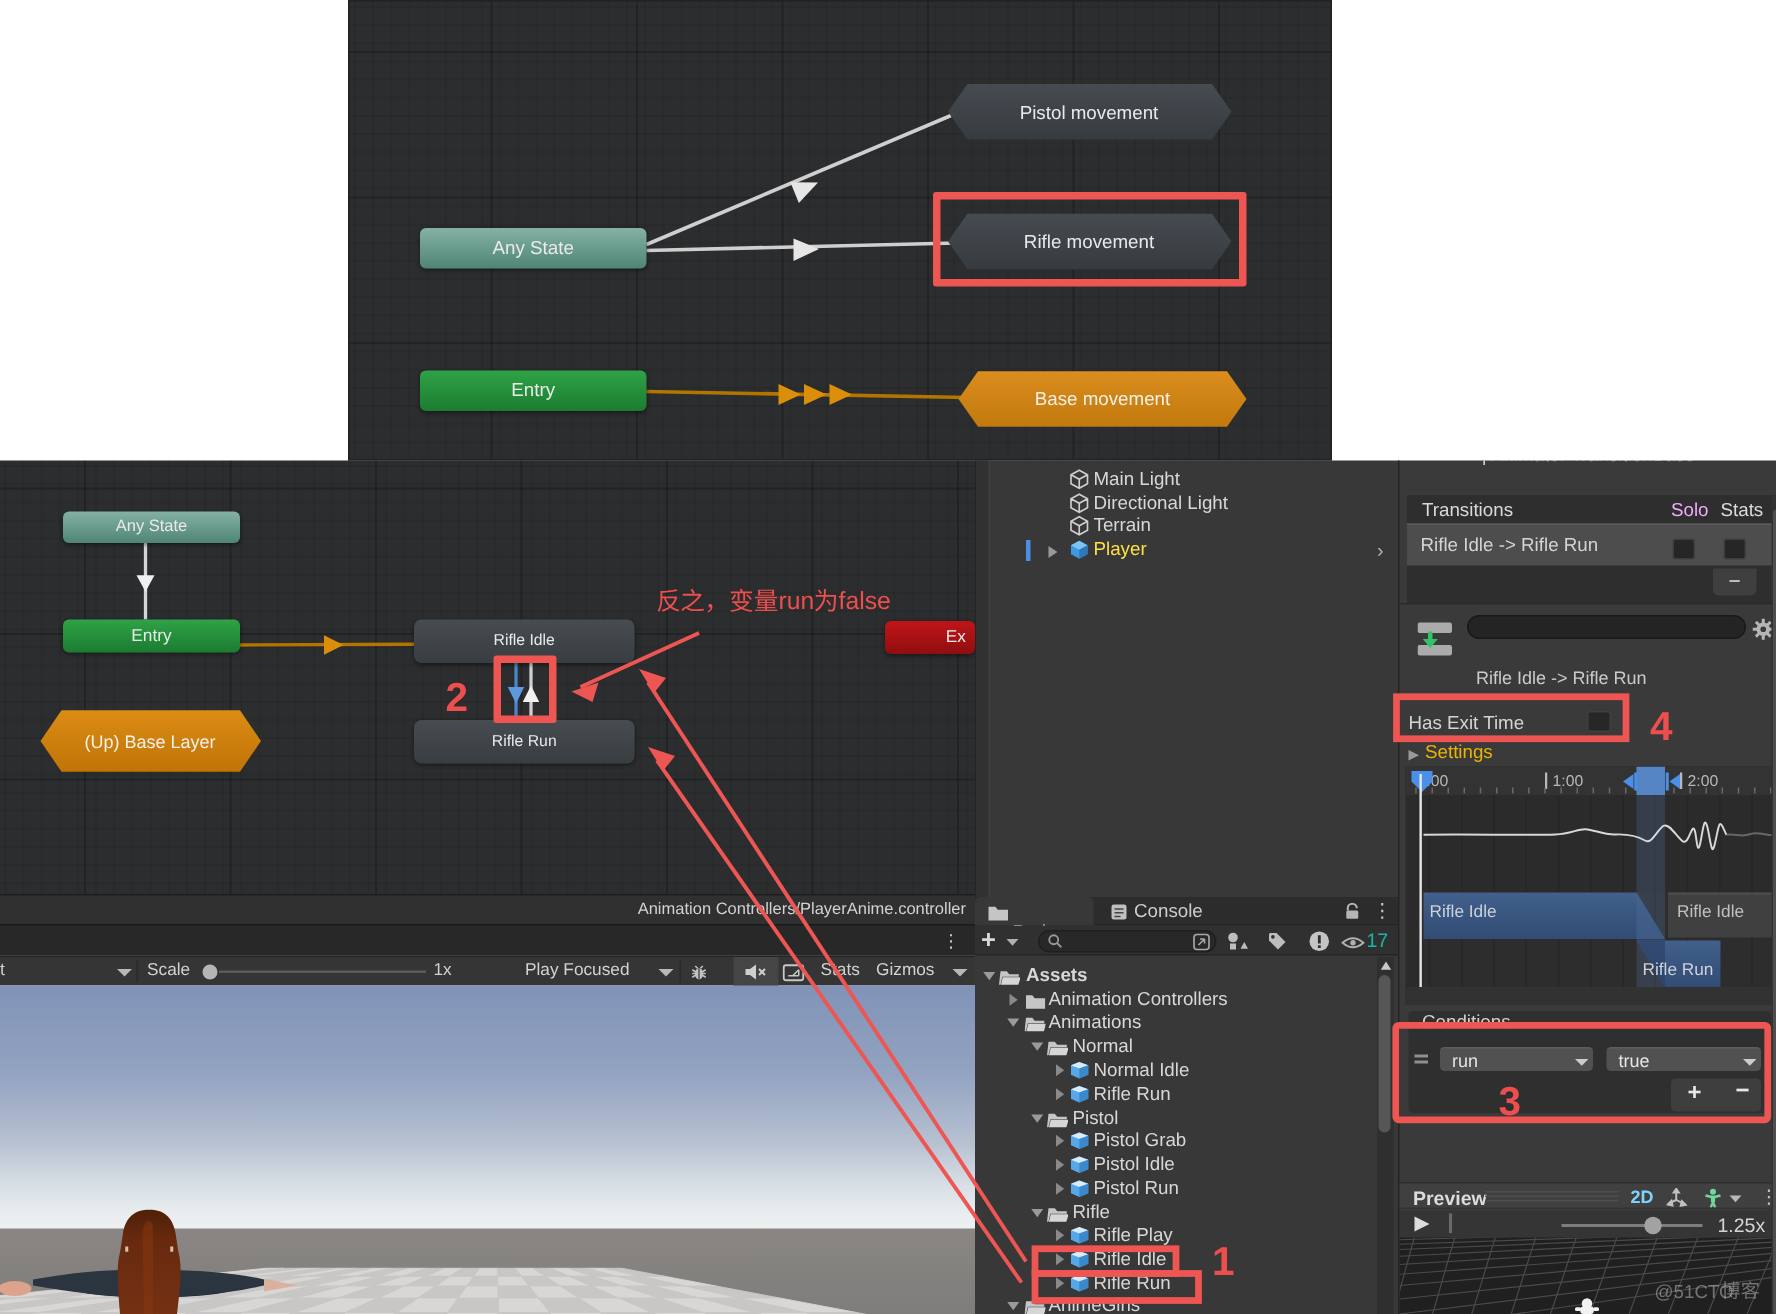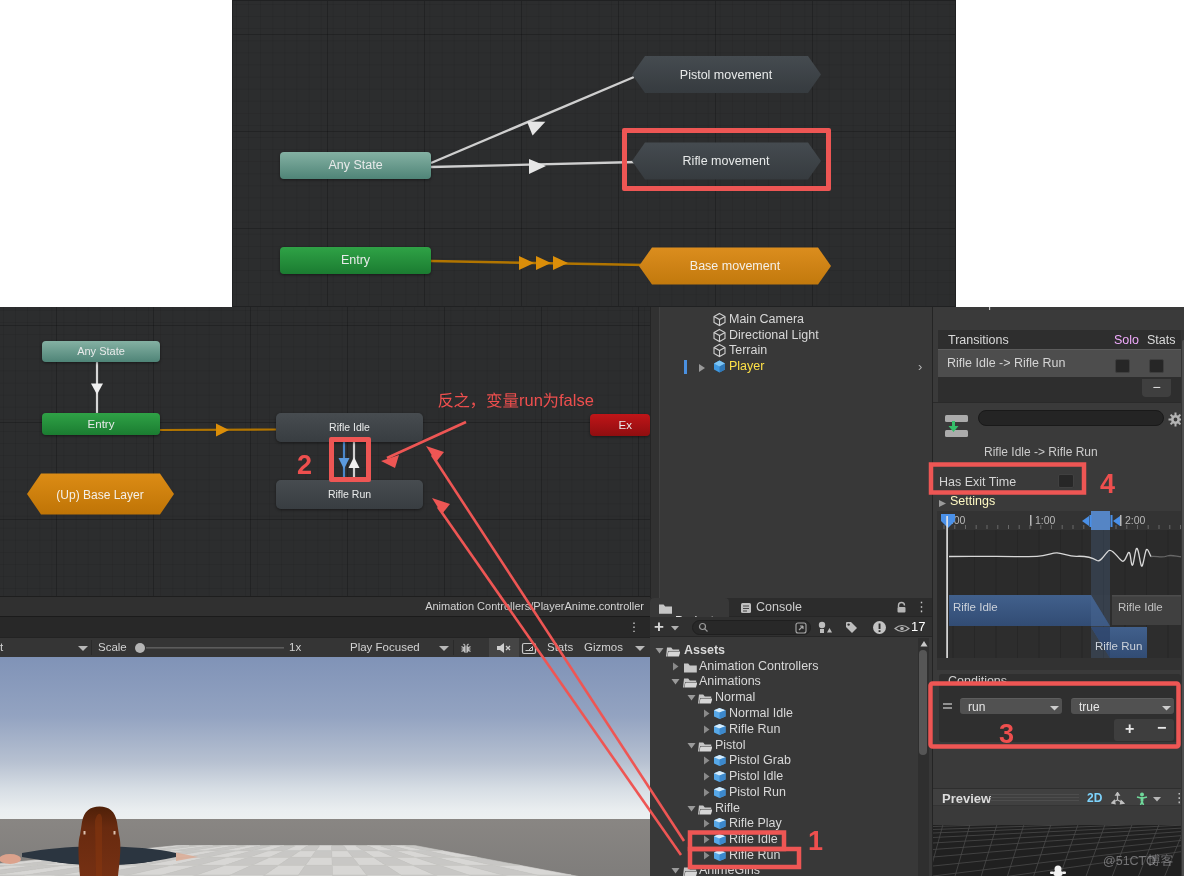--- a/index.html
+++ b/index.html
@@ -13,21 +13,21 @@
  background-position:33px 33px,-3px -3px,3px 3px,3px 3px;}
 .state{position:absolute;border-radius:4px;color:#e8eaea;text-align:center;box-shadow:0 1px 3px rgba(0,0,0,.45)}
 .teal{background:linear-gradient(#84b1a3,#4f8477)}
 .green{background:linear-gradient(#2fa246,#1b7c31)}
 .gray{background:linear-gradient(#474c50,#383d41)}
 .redbox{position:absolute;border:5px solid #ee5654;border-radius:2px}
 .row{position:absolute;white-space:nowrap;color:#d8d8d8;font-size:12.5px;line-height:15.7px}
 </style></head><body>
 <div id="page">
 
-<div class="abs graph" style="left:232px;top:0;width:724px;height:307px;border:1px solid #202122">
+<div class="abs graph" style="left:232px;top:0;width:656px;height:307px;border:1px solid #202122">
  <svg class="abs" style="left:0;top:0" width="656" height="307" viewBox="0 0 656 307">
   <line x1="198" y1="162" x2="401" y2="76" stroke="#cfcfcf" stroke-width="2.4"></line>
   <line x1="198" y1="166" x2="404" y2="161" stroke="#cfcfcf" stroke-width="2.4"></line>
   <polygon points="296,117 313,124 296,132" fill="#e6e6e6" transform="rotate(-22 304 124)"></polygon>
   <polygon points="296,158 313,165 296,173" fill="#e6e6e6"></polygon>
   <line x1="198" y1="260" x2="412" y2="264" stroke="#b27500" stroke-width="2.4"></line>
   <polygon points="286,255 301,262 286,269" fill="#db8e09"></polygon>
   <polygon points="303,255 318,262 303,269" fill="#db8e09"></polygon>
   <polygon points="320,255 335,262 320,269" fill="#db8e09"></polygon>
 
@@ -69,21 +69,21 @@
             <stop offset="0" stop-color="#dc8c15"></stop>
             <stop offset="1" stop-color="#bf7406"></stop>
           </linearGradient>
         </defs>
   <text x="100" y="191.5" fill="#f4f0e8" font-size="12" text-anchor="middle">(Up) Base Layer</text>
  </svg>
  <div class="state teal" style="left:42px;top:34px;width:118px;height:21px;font-size:11px;line-height:21px">Any State</div>
  <div class="state green" style="left:42px;top:106px;width:118px;height:22px;font-size:11.5px;line-height:22px">Entry</div>
  <div class="state gray" style="left:276px;top:106px;width:147px;height:29px;font-size:10.5px;line-height:29px;border-radius:5px">Rifle Idle</div>
  <div class="state gray" style="left:276px;top:173px;width:147px;height:29px;font-size:10.5px;line-height:29px;border-radius:5px">Rifle Run</div>
- <div class="state" style="left:590px;top:107px;width:60px;height:22px;font-size:11.5px;line-height:22px;background:linear-gradient(#c01518,#8f0e10);border-radius:4px;text-align:right;padding-right:18px">Ex</div>
+ <div class="state" style="left:590px;top:107px;width:60px;height:22px;font-size:11.5px;line-height:22px;background:linear-gradient(#c01518,#8f0e10);border-radius:4px;text-align:right;padding-right:6px">Ex</div>
  <div class="redbox" style="left:329px;top:130px;width:42px;height:45px;border-width:5px"></div>
 </div>
 
 <div class="abs" style="left:0;top:596px;width:650px;height:20px;background:#303030;border-top:1px solid #1e1e1e">
  <div class="abs" style="right:6px;top:3px;font-size:11px;color:#d2d2d2">Animation Controllers/PlayerAnime.controller</div>
 </div>
 <div class="abs" style="left:0;top:616px;width:650px;height:21px;background:#282828;border-top:1px solid #1b1b1b">
  <div class="abs" style="right:10px;top:3px;font-size:12px;color:#cfcfcf;letter-spacing:0">⋮</div>
 </div>
 <div id="gtoolbar" class="abs" style="left:0;top:637px;width:650px;height:20px;background:#353535;border-top:1px solid #232323;color:#d2d2d2;font-size:11.5px">
@@ -255,21 +255,21 @@
           </linearGradient>
         </defs>
 </svg>
 </div>
 
 <div id="hier" class="abs" style="left:650px;top:307px;width:282px;height:291px;background:#383838;border-left:1px solid #242424">
  <div class="abs" style="left:0;top:0;width:9px;height:291px;background:#313131;border-right:1px solid #404040"></div>
  <svg class="abs" style="left:61px;top:5px" width="15" height="15" viewBox="0 0 15 15" fill="none" stroke="#cfcfcf" stroke-width="1.1">
         <path d="M7.5,1.5 L13,4.5 L13,10.5 L7.5,13.5 L2,10.5 L2,4.5 Z M2,4.5 L7.5,7.5 L13,4.5 M7.5,7.5 L7.5,13.5"></path>
       </svg>
- <div class="row" style="left:78px;top:5px">Main Camera</div>
+ <div class="row" style="left:78px;top:5px">Main Light</div>
  <svg class="abs" style="left:61px;top:21px" width="15" height="15" viewBox="0 0 15 15" fill="none" stroke="#cfcfcf" stroke-width="1.1">
         <path d="M7.5,1.5 L13,4.5 L13,10.5 L7.5,13.5 L2,10.5 L2,4.5 Z M2,4.5 L7.5,7.5 L13,4.5 M7.5,7.5 L7.5,13.5"></path>
       </svg>
  <div class="row" style="left:78px;top:21px">Directional Light</div>
  <svg class="abs" style="left:61px;top:36px" width="15" height="15" viewBox="0 0 15 15" fill="none" stroke="#cfcfcf" stroke-width="1.1">
         <path d="M7.5,1.5 L13,4.5 L13,10.5 L7.5,13.5 L2,10.5 L2,4.5 Z M2,4.5 L7.5,7.5 L13,4.5 M7.5,7.5 L7.5,13.5"></path>
       </svg>
  <div class="row" style="left:78px;top:36px">Terrain</div>
  <div class="abs" style="left:33px;top:53px;width:3px;height:14px;background:#4a90e0"></div>
  <svg class="abs" style="left:46px;top:56px" width="10" height="10">
@@ -326,21 +326,21 @@
       </svg>
  <svg class="abs" style="left:222px;top:22px" width="15" height="15">
         <circle cx="7.5" cy="7.5" r="6.5" fill="#c4c4c4"></circle>
         <rect x="6.6" y="3.5" width="1.9" height="5.5" fill="#2e2e2e"></rect>
         <rect x="6.6" y="10.2" width="1.9" height="1.8" fill="#2e2e2e"></rect>
       </svg>
  <svg class="abs" style="left:244px;top:25px" width="16" height="11" fill="none" stroke="#b0b0b0" stroke-width="1.2">
         <path d="M1,5.5 Q8,-0.5 15,5.5 Q8,11.5 1,5.5 Z"></path>
         <circle cx="8" cy="5.5" r="1.8" fill="#b0b0b0" stroke="none"></circle>
       </svg>
- <div class="abs" style="left:261px;top:21px;color:#ffffff;font-size:13px">17</div>
+ <div class="abs" style="left:261px;top:21px;color:#14b8a6;font-size:13px">17</div>
  <svg class="abs" style="left:4px;top:46.7px" width="11" height="11">
         <polygon points="1.5,3 9.5,3 5.5,8.5" fill="#9a9a9a"></polygon>
       </svg>
  <svg class="abs" style="left:16px;top:45.7px" width="14" height="14">
         <path d="M1,3.5 h4.2 l1.6,2 h6.4 v1.6 h-11 l-1.2,5.4 h-1 z" fill="#c6c6c6"></path>
         <path d="M2.5,7.5 h12 l-1.6,5 h-11.6 z" fill="#d6d6d6"></path>
       </svg>
  <div class="row" style="left:34px;top:44.7px;font-weight:bold">Assets</div>
  <svg class="abs" style="left:20px;top:62.7px" width="11" height="11">
         <polygon points="3,1.5 8.5,5.5 3,9.5" fill="#8a8a8a"></polygon>
@@ -498,21 +498,21 @@
           <line x1="2.6" y1="12.4" x2="4.7" y2="10.3"></line>
           <line x1="10.3" y1="4.7" x2="12.4" y2="2.6"></line>
         </g>
       </svg>
  <div class="abs" style="left:51px;top:138px;font-size:12px;color:#cbcbcb">Rifle Idle -&gt; Rifle Run</div>
  <div class="abs" style="left:6px;top:168px;font-size:12.5px;color:#d4d4d4">Has Exit Time</div>
  <div class="abs" style="left:125px;top:167px;width:16px;height:14px;background:#272727;border:1px solid #404040;border-radius:2px"></div>
  <svg class="abs" style="left:5px;top:191px" width="10" height="10">
         <polygon points="1,2 8,5.5 1,9" fill="#9a9a9a"></polygon>
       </svg>
- <div class="abs" style="left:17px;top:187px;font-size:12.5px;color:#fef9c3">Settings</div>
+ <div class="abs" style="left:17px;top:187px;font-size:12.5px;color:#eab308">Settings</div>
  <div class="abs" style="left:4px;top:204px;width:248px;height:159px;background:#2b2b2b">
   <svg class="abs" style="left:0;top:0" width="248" height="159" viewBox="0 0 248 159">
    <rect x="0" y="0" width="248" height="19" fill="#333333"></rect>
    <line x1="16.0" y1="19" x2="16.0" y2="147" stroke="#262626" stroke-width="1"></line>
           <line x1="37.5" y1="19" x2="37.5" y2="147" stroke="#262626" stroke-width="1"></line>
           <line x1="59.0" y1="19" x2="59.0" y2="147" stroke="#262626" stroke-width="1"></line>
           <line x1="80.5" y1="19" x2="80.5" y2="147" stroke="#262626" stroke-width="1"></line>
           <line x1="102.0" y1="19" x2="102.0" y2="147" stroke="#262626" stroke-width="1"></line>
           <line x1="123.5" y1="19" x2="123.5" y2="147" stroke="#262626" stroke-width="1"></line>
           <line x1="145.0" y1="19" x2="145.0" y2="147" stroke="#262626" stroke-width="1"></line>
@@ -632,20 +632,31 @@
   <svg class="abs" style="left:203px;top:3px" width="12" height="13">
           <circle cx="6" cy="2.5" r="2" fill="#6fd89a"></circle>
           <rect x="4.6" y="5" width="2.8" height="4.5" fill="#6fd89a"></rect>
           <path d="M1,5 l4,1 M11,5 l-4,1 M4.5,13 l1.5,-3.5 1.5,3.5" stroke="#6fd89a" stroke-width="1.6" fill="none"></path>
         </svg>
   <svg class="abs" style="left:219px;top:7px" width="10" height="6">
           <polygon points="1,1 9,1 5,5.5" fill="#b8b8b8"></polygon>
         </svg>
   <div class="abs" style="left:240px;top:1px;font-size:12.5px;color:#c8c8c8">⋮</div>
  </div>
+ <div class="abs" style="left:0;top:500px;width:252px;height:18px;background:#353535">
+  <svg class="abs" style="left:9px;top:3px" width="12" height="12">
+          <polygon points="1,1 11,6 1,11" fill="#dddddd"></polygon>
+        </svg>
+  <div class="abs" style="left:33px;top:2px;width:2px;height:13px;background:#6a6a6a"></div>
+  <div class="abs" style="left:108px;top:9px;width:94px;height:1.6px;background:#7d7d7d"></div>
+  <svg class="abs" style="left:162px;top:3px" width="14" height="14">
+          <circle cx="7" cy="7" r="5.8" fill="#a2a2a2"></circle>
+        </svg>
+  <div class="abs" style="left:212px;top:2px;font-size:13px;color:#d4d4d4">1.25x</div>
+ </div>
  <div class="abs" style="left:0;top:518px;width:252px;height:51px;background:#202020">
   <svg class="abs" style="left:0;top:0" width="252" height="51" viewBox="0 0 252 51">
           <g stroke="#4a4a4a" stroke-width="0.8" fill="none">
             <line x1="0.0" y1="1.5" x2="252.0" y2="-5.8"></line>
             <line x1="0.0" y1="4.5" x2="252.0" y2="-4.2"></line>
             <line x1="0.0" y1="8.0" x2="252.0" y2="-2.4"></line>
             <line x1="0.0" y1="12.5" x2="252.0" y2="-0.0"></line>
             <line x1="0.0" y1="18.0" x2="252.0" y2="2.9"></line>
             <line x1="0.0" y1="24.5" x2="252.0" y2="6.3"></line>
             <line x1="0.0" y1="32.0" x2="252.0" y2="10.3"></line>

